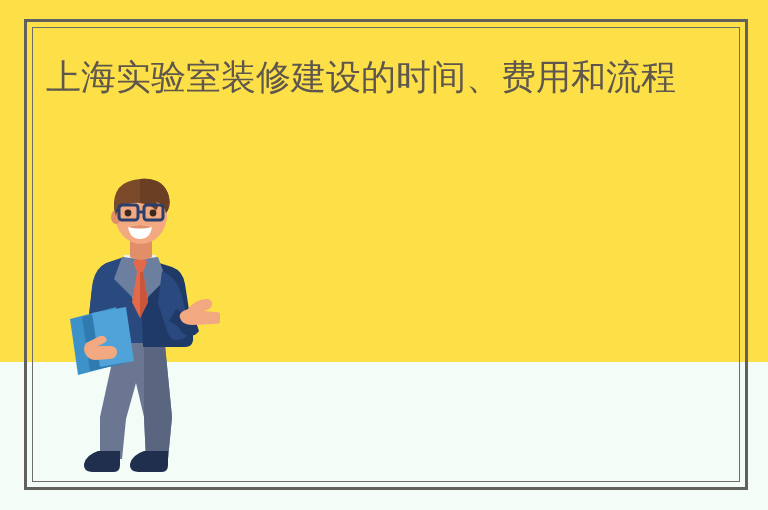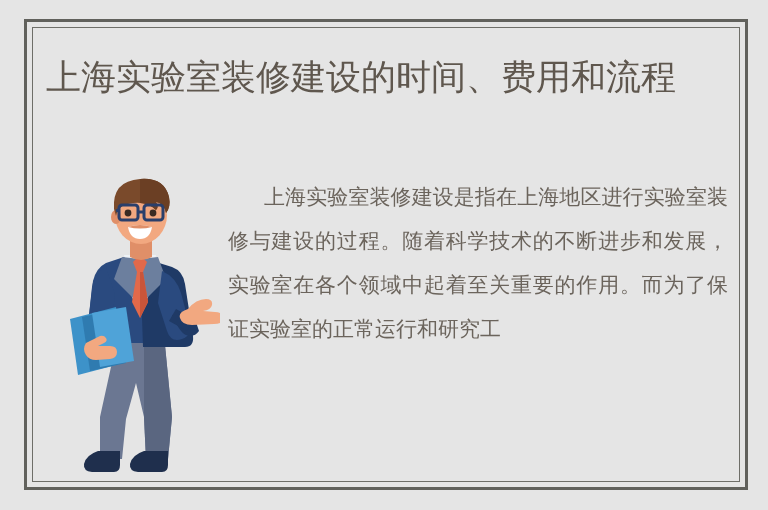--- a/index.html
+++ b/index.html
@@ -10,22 +10,22 @@
     width: 768px;
     height: 510px;
     background: #f3fcf7;
     font-family: "Liberation Sans", "DejaVu Sans", sans-serif;
     overflow: hidden;
   }
 
   #page {
     position: relative;
     width: 768px;
-    height: 510px;
-    background: #e5e5e5;
+    height: 362px;
+    background: #fde047;
   }
 
   
   .frame-outer {
     position: absolute;
     left: 24px;
     top: 19px;
     width: 724px;
     height: 471px;
     border: 3px solid #61615c;
@@ -163,17 +163,16 @@
             <line x1="56" y1="44" x2="59" y2="43"></line>
           </g>
           <circle cx="68" cy="46" r="3.4" fill="#3a2a22"></circle>
           <circle cx="93" cy="46" r="3.4" fill="#3a2a22"></circle>
 
           <path d="M68 60 q12 -4 24 0 q-2 12 -12 12 q-10 0 -12 -12 Z" fill="#ffffff"></path>
           <path d="M68 60 q12 -4 24 0 q-12 3 -24 0 Z" fill="#e08f68"></path>
         </svg>
       </div>
 
-      <div class="article-text">上海实验室装修建设是指在上海地区进行实验室装修与建设的过程。随着科学技术的不断进步和发展，实验室在各个领域中起着至关重要的作用。而为了保证实验室的正常运行和研究工</div>
 
     </div>
   </div>
 </div>
 
 </body></html>

